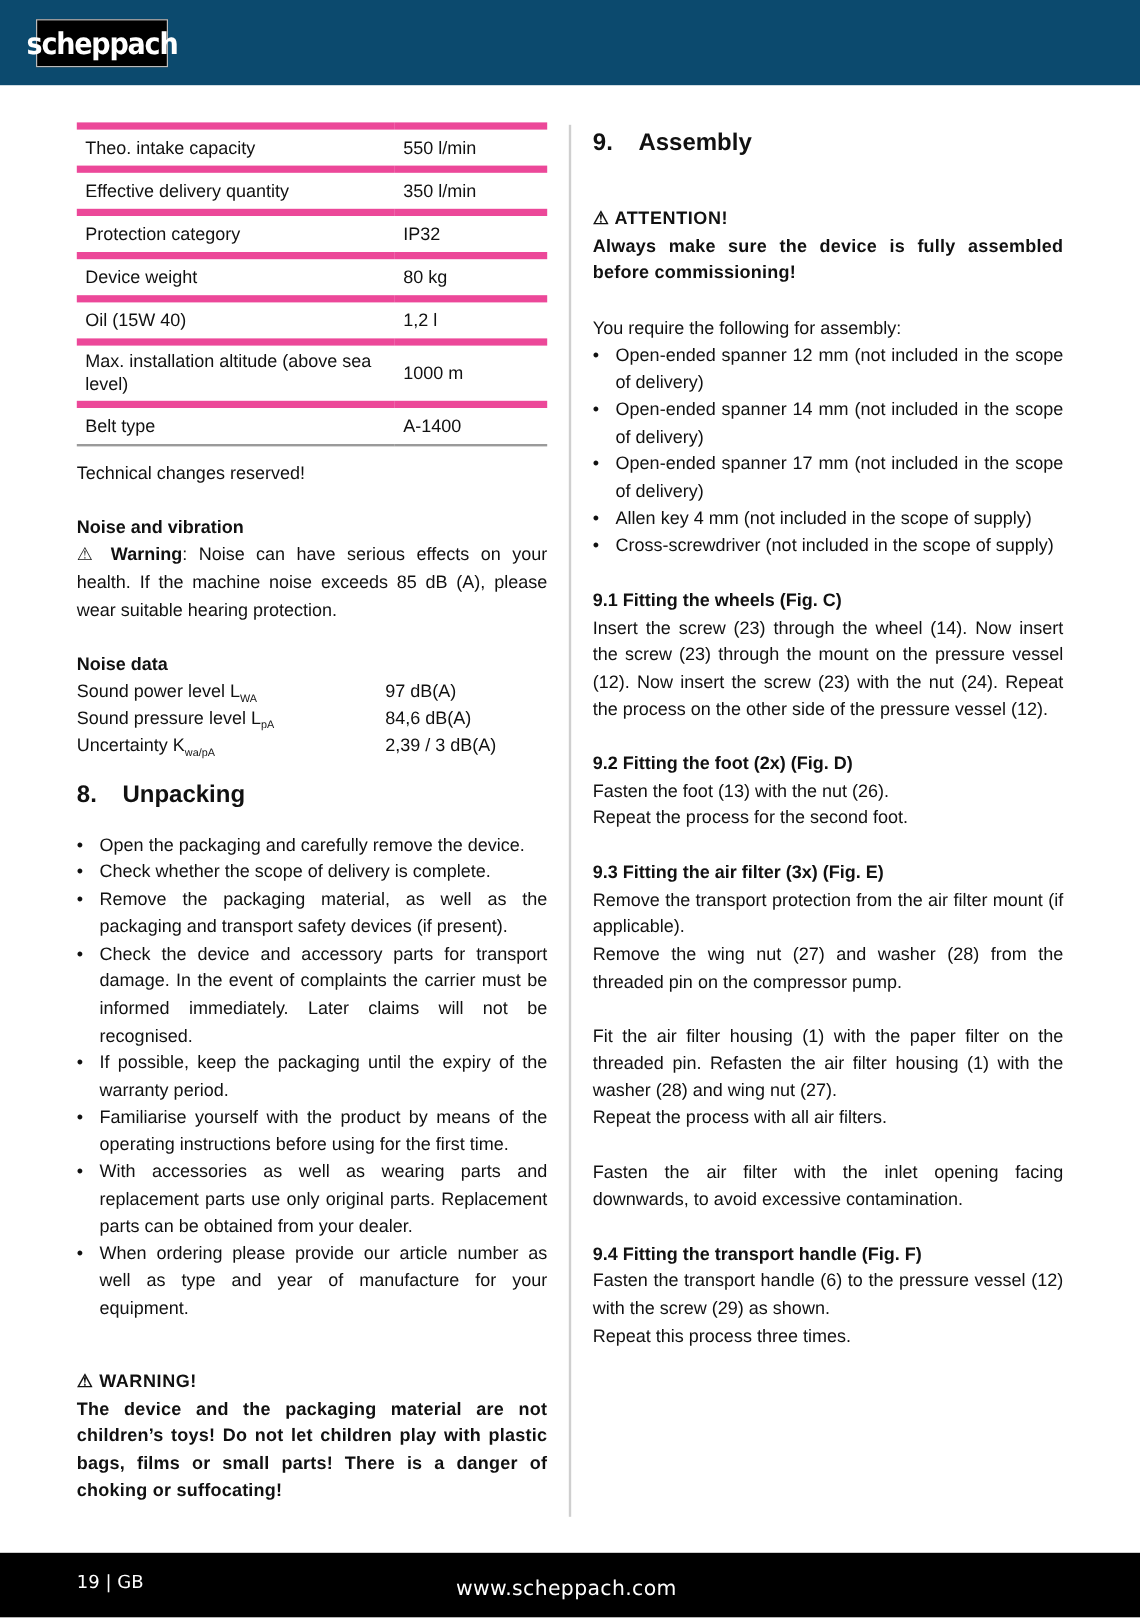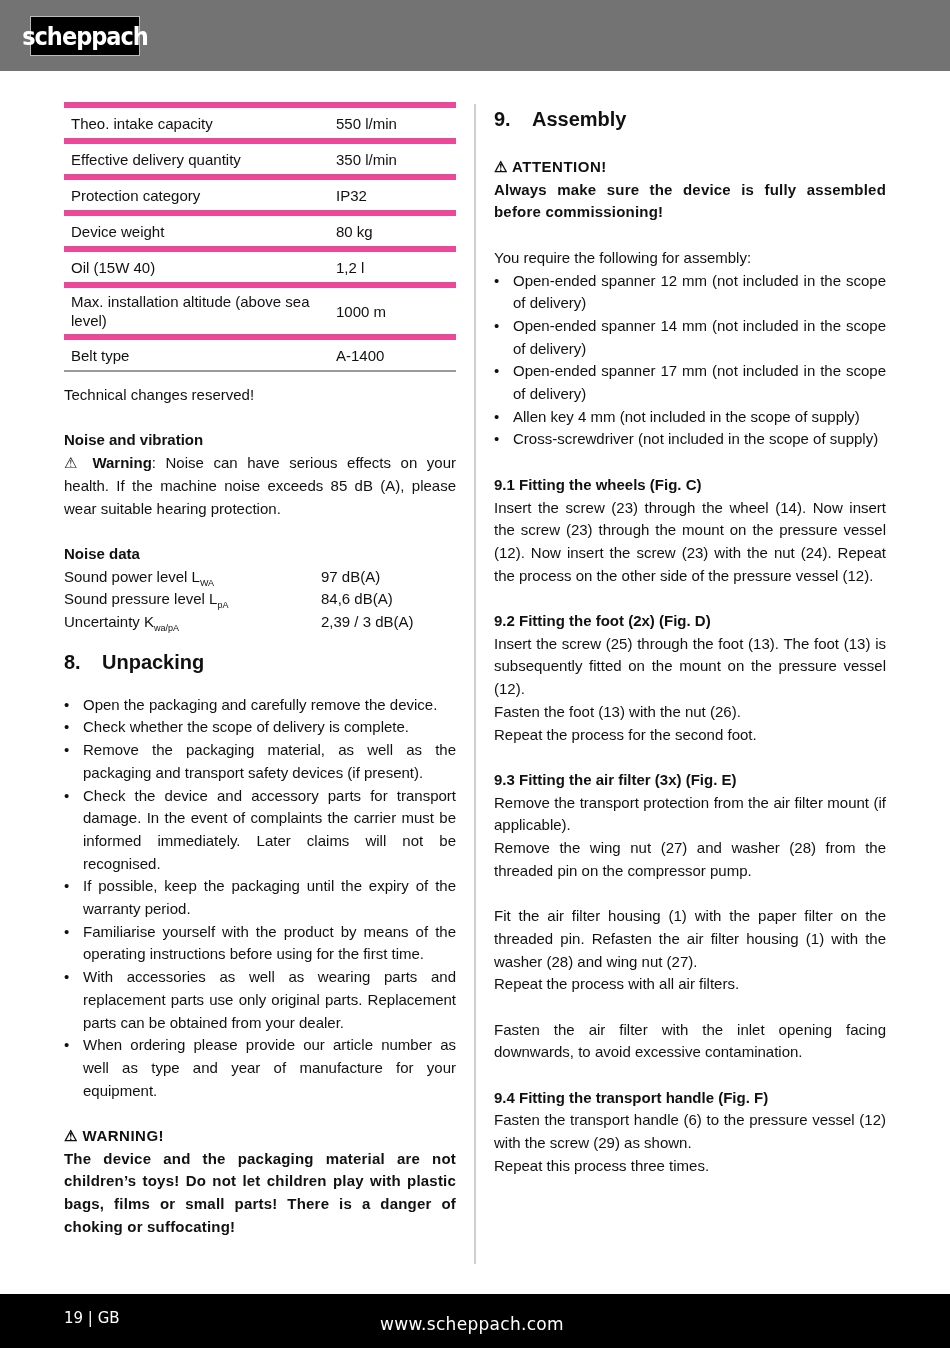--- a/index.html
+++ b/index.html
@@ -1,18 +1,18 @@
 <!DOCTYPE html>
 <html><head>
 <meta charset="utf-8">
 <style>
   html, body { margin:0; padding:0; }
   body { width:950px; height:1348px; background:#ffffff; position:relative; overflow:hidden;
          font-family:"Liberation Sans", sans-serif; color:#111; }
-  .topbar { position:absolute; left:0; top:0; width:950px; height:71px; background:#737373; }
+  .topbar { position:absolute; left:0; top:0; width:950px; height:71px; background:#0c4a6e; }
   .logo { position:absolute; left:30px; top:16px; width:110px; height:40px; background:#000;
           color:#fff; font-family:"DejaVu Sans Condensed","DejaVu Sans", sans-serif; font-weight:bold;
           font-size:25px; letter-spacing:-1px; display:flex; align-items:center; justify-content:center;
           border:1px solid #bbb; box-sizing:border-box; }
   .col { position:absolute; top:102px; font-size:15px; line-height:22.7px; }
   .left { left:64px; width:392px; }
   .right { left:494px; width:392px; }
   .divider { position:absolute; left:474px; top:104px; width:2px; height:1160px; background:#cfcfcf; }
   table.spec { width:392px; border-collapse:collapse; font-size:15px; }
   table.spec tr { border-top:6px solid #ec4899; }
@@ -23,21 +23,21 @@
   .gap { height:22.7px; }
   .b { font-weight:bold; }
   .noise-row { display:flex; }
   .noise-row .k { width:257px; }
   sub { font-size:9px; vertical-align:-4px; line-height:0; }
   h2 { font-size:20px; font-weight:bold; margin:0; line-height:28px; }
   h2 .num { display:inline-block; width:38px; }
   ul { list-style:none; margin:0; padding:0; }
   ul li { position:relative; padding-left:19px; text-align:justify; }
   ul li::before { content:"•"; position:absolute; left:0; top:0; }
-  .warnhead { font-weight:bold; letter-spacing:0.5px; }
+  .warnhead { font-weight:bold; letter-spacing:0.5px;margin-top:16px; }
   .boldjust { font-weight:bold; text-align:justify; letter-spacing:0.2px; }
   .footer { position:absolute; left:0; top:1294px; width:950px; height:54px; background:#000; color:#fff;
             font-family:"DejaVu Sans", sans-serif; }
   .footer .pg { position:absolute; left:64px; top:15px; font-size:15px; }
   .footer .url { position:absolute; left:380px; top:20px; font-size:17px; letter-spacing:0.3px; }
 </style>
 </head>
 <body>
 
 <div class="topbar">
@@ -135,21 +135,20 @@
     <li>Allen key 4 mm (not included in the scope of supply)</li>
     <li>Cross-screwdriver (not included in the scope of supply)</li>
   </ul>
   <div class="gap"></div>
 
   <p class="b">9.1 Fitting the wheels (Fig. C)</p>
   <p>Insert the screw (23) through the wheel (14). Now insert the screw (23) through the mount on the pressure vessel (12). Now insert the screw (23) with the nut (24). Repeat the process on the other side of the pressure vessel (12).</p>
   <div class="gap"></div>
 
   <p class="b">9.2 Fitting the foot (2x) (Fig. D)</p>
-  <p>Insert the screw (25) through the foot (13). The foot (13) is subsequently fitted on the mount on the pressure vessel (12).</p>
   <p>Fasten the foot (13) with the nut (26).</p>
   <p>Repeat the process for the second foot.</p>
   <div class="gap"></div>
 
   <p class="b">9.3 Fitting the air filter (3x) (Fig. E)</p>
   <p>Remove the transport protection from the air filter mount (if applicable).</p>
   <p>Remove the wing nut (27) and washer (28) from the threaded pin on the compressor pump.</p>
   <div class="gap"></div>
   <p>Fit the air filter housing (1) with the paper filter on the threaded pin. Refasten the air filter housing (1) with the washer (28) and wing nut (27).</p>
   <p>Repeat the process with all air filters.</p>

